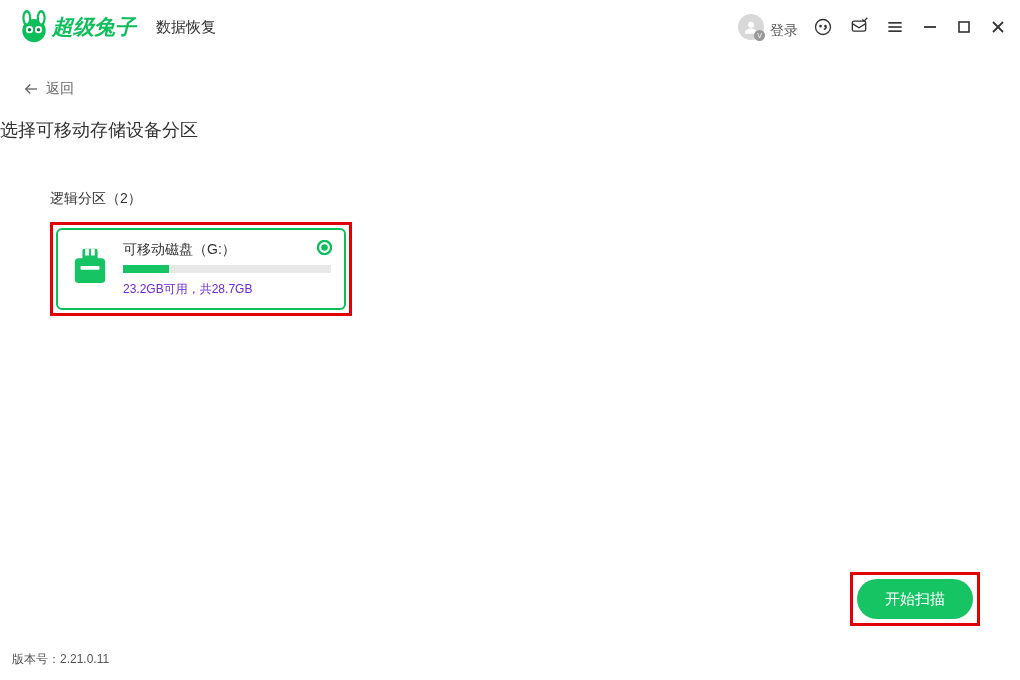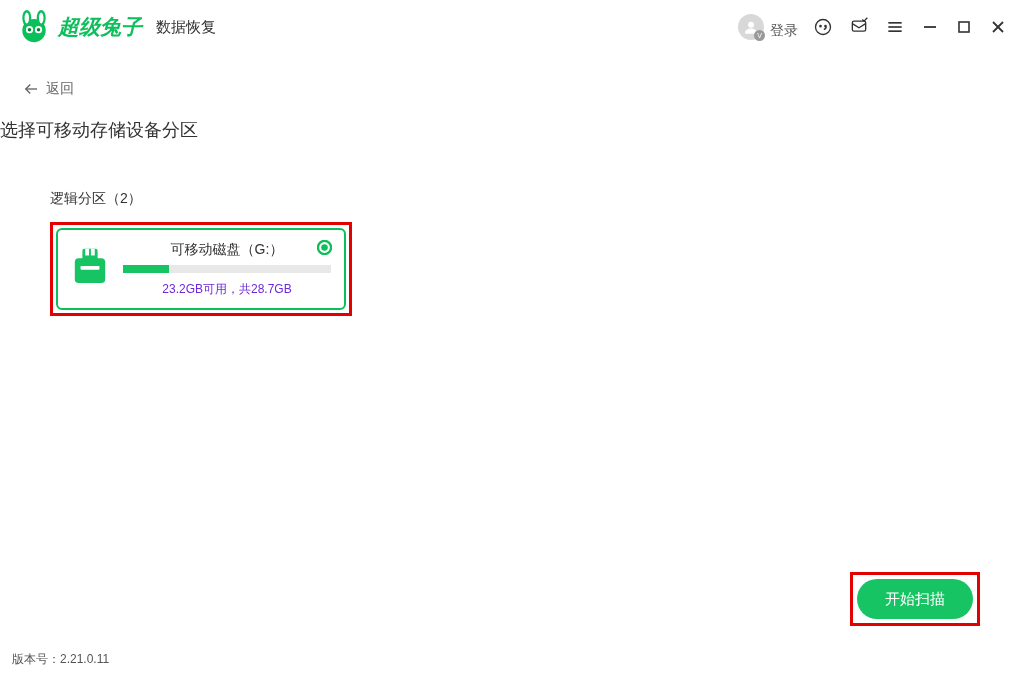--- a/index.html
+++ b/index.html
@@ -13,36 +13,35 @@
 }
 .header {
   height: 54px;
   display: flex;
   align-items: center;
   padding: 0 12px 0 16px;
 }
 .logo-area {
   display: flex;
   align-items: center;
-  gap: 6px;
 }
 .logo-icon {
   width: 36px;
   height: 36px;
 }
 .brand {
   font-size: 21px;
   font-weight: bold;
   color: #0bbf5a;
   font-style: italic;
 }
 .brand-sub {
   font-size: 15px;
   color: #333;
-  margin-left: 8px;
+  margin-left: 20px;
 }
 .header-spacer { flex: 1; }
 .header-right {
   display: flex;
   align-items: center;
   gap: 14px;
 }
 .avatar {
   width: 26px;
   height: 26px;
@@ -107,21 +106,20 @@
 }
 .section-label {
   font-size: 14px;
   color: #333;
   margin: 48px 0 14px 50px;
 }
 .partition-row {
   display: flex;
   gap: 18px;
   margin-left: 50px;
-  text-align: center;
 }
 .card-wrap {
   padding: 3px;
 }
 .card-wrap.highlighted {
   border: 3px solid #e30000;
 }
 .partition-card {
   width: 290px;
   height: 82px;

